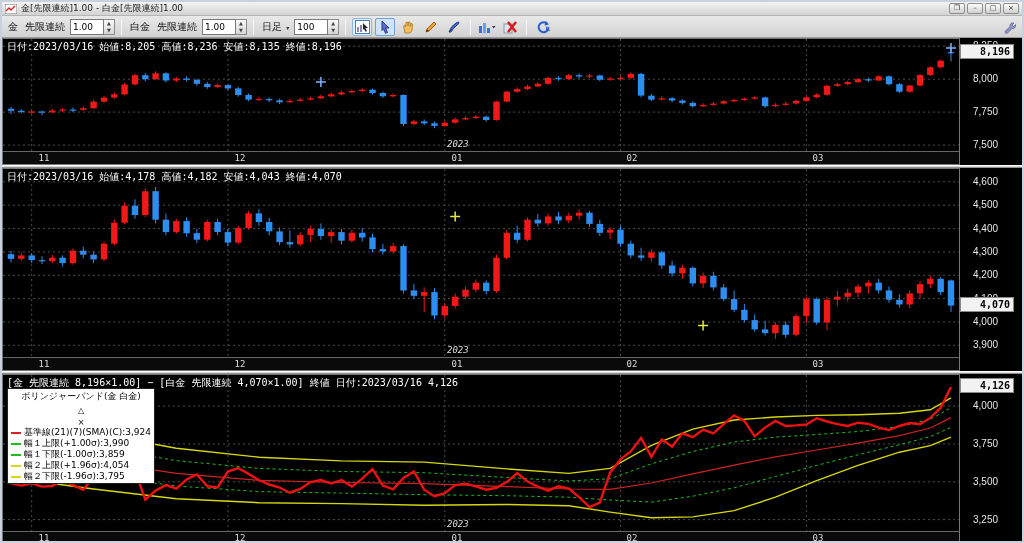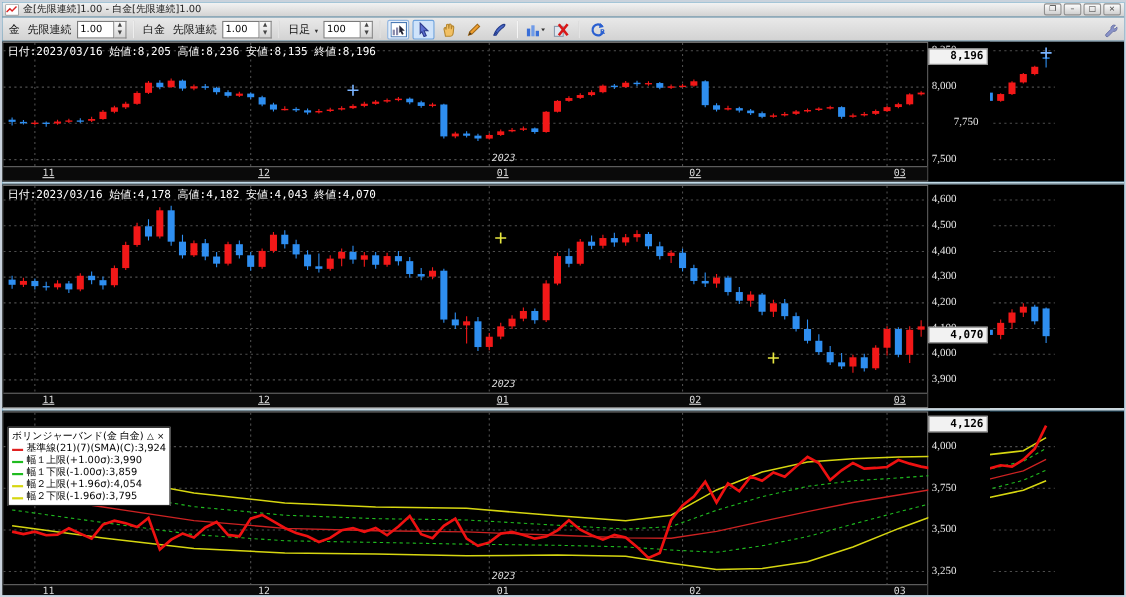--- a/index.html
+++ b/index.html
@@ -1,49 +1,49 @@
 <!DOCTYPE html>
 <html><head>
 <meta charset="utf-8">
 <style>
   html,body{margin:0;padding:0;background:#9aa0a8;}
   *{box-sizing:border-box;font-family:"DejaVu Sans",sans-serif;}
-  #win{width:1024px;height:543px;background:#0369a1;border:2px solid #c9d2dc;position:relative;overflow:hidden;}
+  #win{width:1024px;height:543px;background:#6d28d9;border:2px solid #c9d2dc;position:relative;overflow:hidden;}
   
   #titlebar{height:14px;background:linear-gradient(#f4f4f4,#d2d2d2);display:flex;align-items:center;padding:0 3px;border-bottom:1px solid #b5b5b5;}
   #title-text{font-size:9px;color:#222;margin-left:4px;flex:1;white-space:nowrap;overflow:hidden;}
   .winbtn{width:16px;height:11px;margin-left:2px;background:linear-gradient(#fdfdfd,#cfcfcf);border:1px solid #8f8f8f;border-radius:2px;font-size:7px;line-height:9px;text-align:center;color:#333;}
   
   #toolbar{height:22px;background:linear-gradient(#e9e9e9,#d2d2d2);display:flex;align-items:center;padding:0 4px;border-bottom:1px solid #9a9a9a;gap:3px;}
   .tb-label{font-size:10px;color:#111;margin:0 2px;white-space:nowrap;}
   .spin{display:inline-flex;align-items:stretch;height:16px;}
   .spin input{width:34px;height:16px;border:1px solid #7a7a7a;font-size:9px;padding:0 2px;background:#fff;}
   .spin-btns{display:flex;flex-direction:column;border:1px solid #8a8a8a;border-left:none;background:linear-gradient(#fafafa,#d5d5d5);width:11px;}
   .spin-btns span{font-size:5px;line-height:7px;text-align:center;color:#444;}
   .tb-sep{width:1px;height:16px;background:#aaa;border-right:1px solid #f5f5f5;margin:0 3px;}
   .tb-btn{width:20px;height:18px;display:flex;align-items:center;justify-content:center;border:1px solid transparent;border-radius:2px;}
   .tb-btn.sel{background:#cfe3fa;border-color:#6fa3dd;}
   .tb-btn.framed{border-color:#8fb4e0;background:#e4eefa;}
   .dd-arrow{font-size:6px;color:#333;margin-left:1px;}
   
   .panel{position:relative;background:#000;}
   .chart-row{display:flex;}
-  .plotwrap{position:relative;width:842px;border:1px solid #777;background:#000;}
+  .plotwrap{position:relative;width:958px;border:1px solid #777;background:#000;}
   .plotwrap svg{display:block;}
   .hdr{position:absolute;top:1px;left:4px;font-family:"DejaVu Sans Mono",monospace;font-size:10px;color:#fff;white-space:nowrap;z-index:3;text-shadow:1px 1px 0 #000;}
   .axiscol{position:relative;width:56px;background:#000;}
-  .ytick{position:absolute;left:3px;font-family:Liberation Serif, serif;font-size:10px;color:#e6e6e6;white-space:nowrap;}
+  .ytick{position:absolute;left:13px;font-family:Liberation Sans, sans-serif;font-size:10px;color:#e6e6e6;white-space:nowrap;}
   .lastp{position:absolute;left:0;width:54px;background:#f2f2f2;border:1px solid #8a8a8a;color:#000;font-family:"DejaVu Sans Mono",monospace;font-size:10px;font-weight:bold;text-align:right;padding:1px 3px;z-index:4;}
   .xstrip{position:relative;height:13px;background:#0a0a0a;border-top:1px solid #666;}
-  .xtick{position:absolute;top:1px;transform:translateX(-50%);font-family:"DejaVu Sans Mono",monospace;font-size:9px;color:#ddd;text-decoration:underline;}
+  .xtick{position:absolute;top:1px;transform:translateX(-50%);font-family:"DejaVu Sans Mono",monospace;font-size:9px;color:#ddd;}
   .yearlbl{position:absolute;font-family:"DejaVu Sans Mono",monospace;font-size:9px;color:#ddd;z-index:3;font-style:italic;}
   .splitter{height:3px;background:linear-gradient(#f0f0f0,#c4c4c4);border-top:1px solid #fff;border-bottom:1px solid #909090;}
   
   #legend{position:absolute;top:13px;left:4px;background:#fff;border:1px solid #222;padding:1px 3px;z-index:5;}
-  #legend-title{font-size:9px;color:#000;white-space:nowrap;display:flex;gap:3px;align-items:center;}
+  #legend-title{font-size:9px;color:#000;white-space:nowrap;display:flex;gap:3px;align-items:center;flex-direction:column;}
   .lg-btn{font-size:8px;color:#000;}
   .lg-row{display:flex;align-items:center;gap:3px;font-size:9px;color:#000;white-space:nowrap;line-height:11px;}
   .lg-line{display:inline-block;width:10px;height:2px;}
   #wrench{position:absolute;right:6px;top:17px;z-index:9;}
 </style>
 </head>
 <body>
 
 <div id="win">
 
@@ -358,21 +358,21 @@
             <div class="xtick" style="left: 237px;">12</div>
             <div class="xtick" style="left: 454px;">01</div>
             <div class="xtick" style="left: 629px;">02</div>
             <div class="xtick" style="left: 815px;">03</div>
           </div>
       <div class="yearlbl" style="left: 444px; top: 100px;">2023</div>
         </div>
       <div class="axiscol" id="chart-gold-axis">
           <div class="ytick" style="top: 2px;">8,250</div>
           <div class="ytick" style="top: 35px;">8,000</div>
-          <div class="ytick" style="top: 68px; margin-left: 20px;">7,750</div>
+          <div class="ytick" style="top: 68px;">7,750</div>
           <div class="ytick" style="top: 101px;">7,500</div>
           <div class="lastp" style="top: 6px; padding-left: 16px;">8,196</div>
         </div>
     </div>
   </div>
   <div class="splitter"></div>
 
   <div class="panel">
     <div class="chart-row">
       <div class="plotwrap" id="chart-platinum-wrap">
@@ -598,20 +598,21 @@
           <div class="ytick" style="top: 171px;">3,900</div>
           <div class="lastp" style="top: 129px;">4,070</div>
         </div>
     </div>
   </div>
   <div class="splitter"></div>
 
   <div class="panel">
     <div class="chart-row">
       <div class="plotwrap" id="chart-spread-wrap">
+        <div class="hdr">[金 先限連続 8,196×1.00] − [白金 先限連続 4,070×1.00] 終値 日付:2023/03/16 4,126</div>
         <div id="legend">
           <div id="legend-title">
             <span>ボリンジャーバンド(金 白金)</span>
             <span class="lg-btn">△</span>
             <span class="lg-btn">×</span>
           </div>
           <div id="legend-items">
               <div class="lg-row">
                 <span class="lg-line" style="background: rgb(224, 32, 32);"></span>
                 <span>基準線(21)(7)(SMA)(C):3,924</span>

